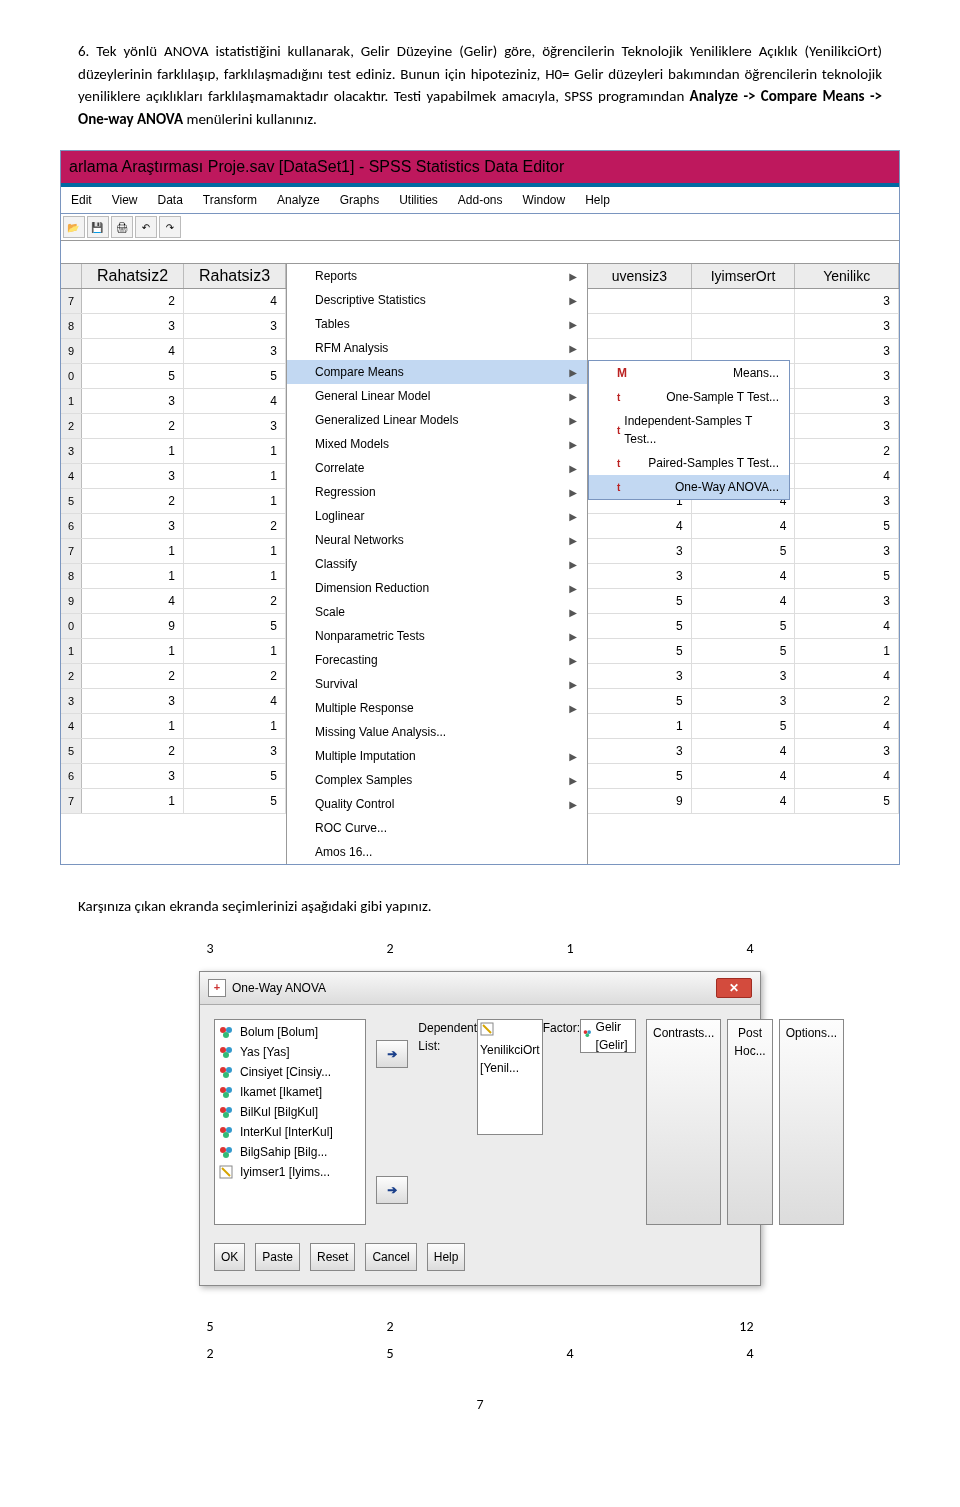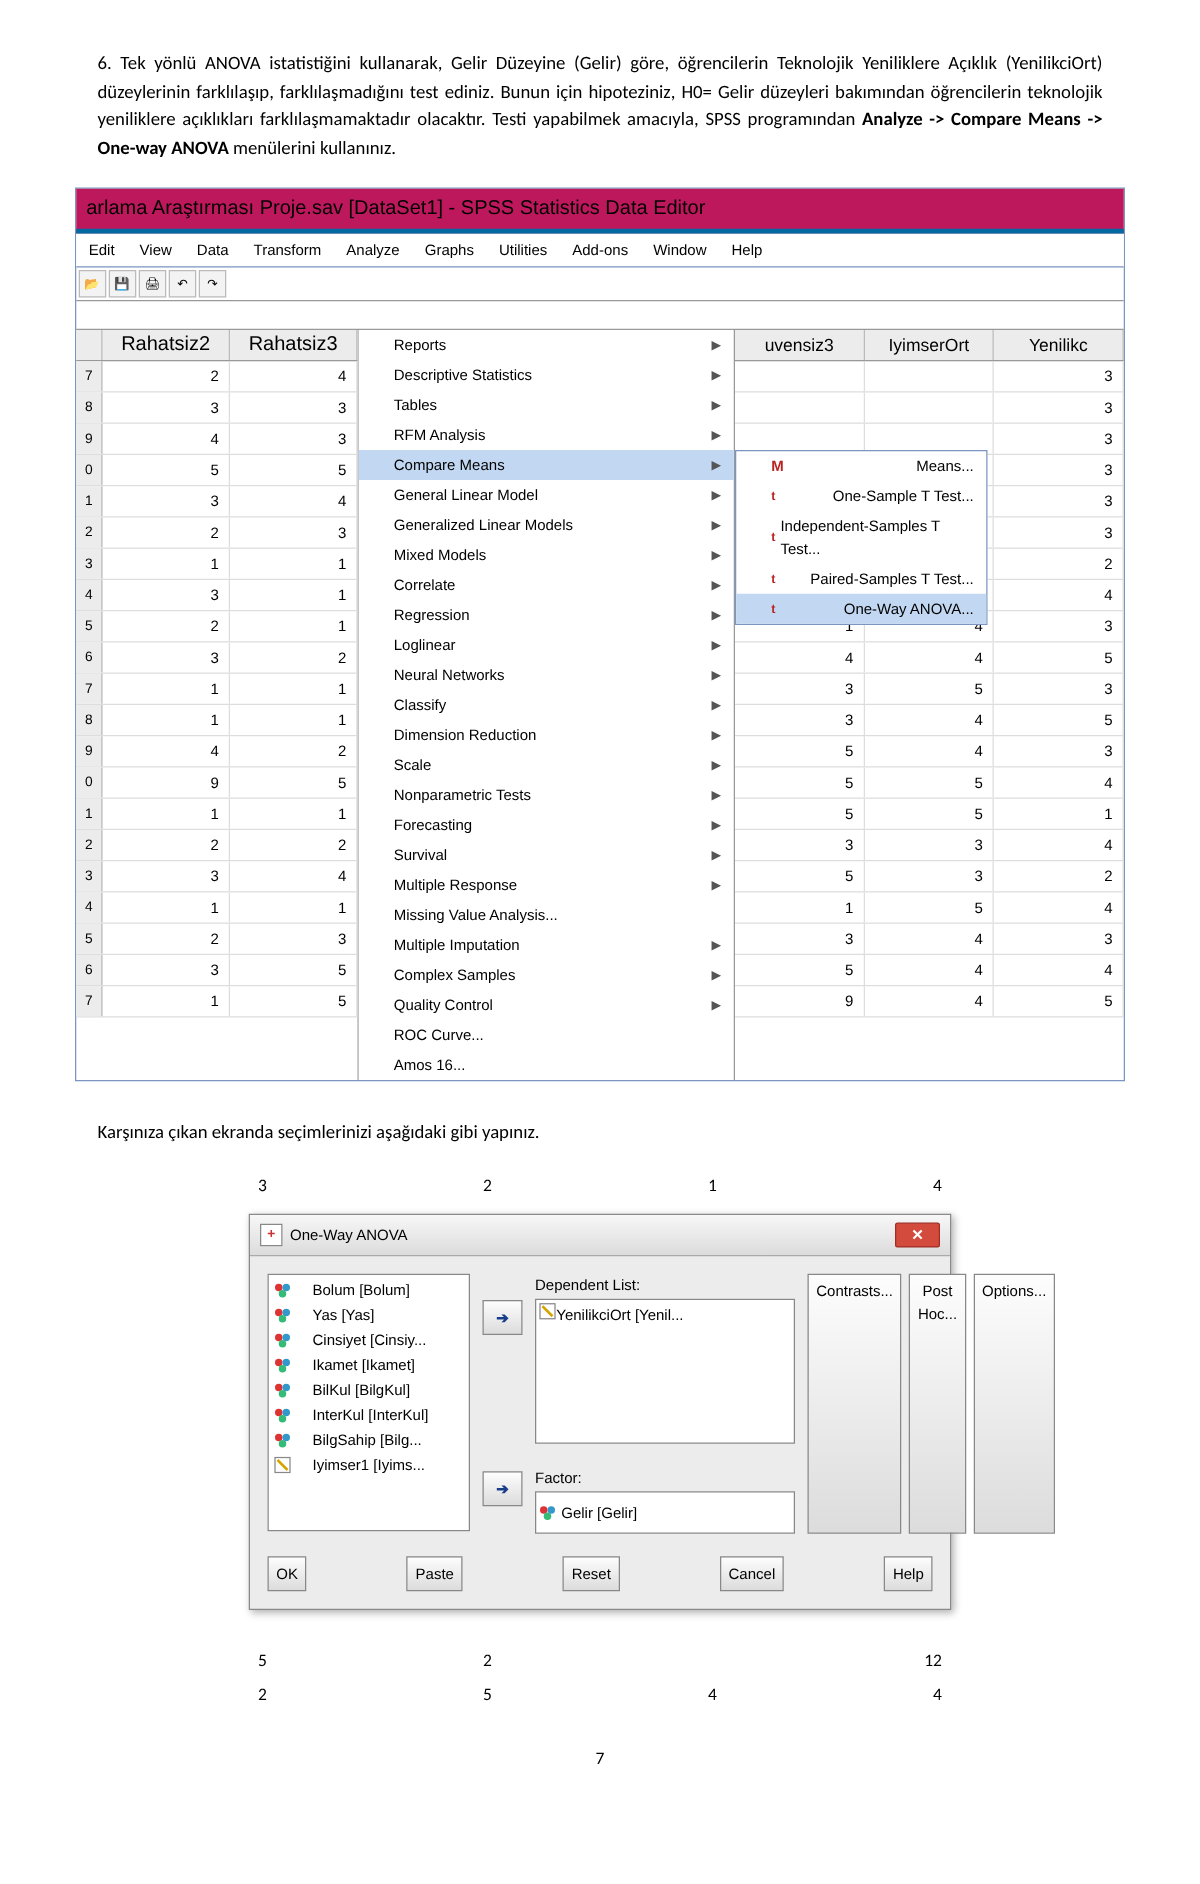--- a/index.html
+++ b/index.html
@@ -31,33 +31,33 @@
   .rhead-cell{flex:1;border-right:1px solid #bbb;display:flex;align-items:center;justify-content:center;font-size:14px}
   .rgrid-row{display:flex;border-bottom:1px solid #ddd;height:24px}
   .rgrid-row .rc{flex:1;border-right:1px solid #ddd;display:flex;align-items:center;justify-content:flex-end;padding-right:8px}
   
   .dlg{width:560px;margin:12px auto 30px;border:1px solid #8a8a8a;background:#ececec;font-family:Arial,sans-serif;font-size:12px;box-shadow:2px 2px 6px rgba(0,0,0,.3)}
   .dlg-titlebar{display:flex;align-items:center;justify-content:space-between;background:linear-gradient(#f7f7f7,#dcdcdc);border-bottom:1px solid #aaa;padding:6px 8px}
   .dlg-titlebar .ttl{display:flex;align-items:center;gap:6px;font-size:12px}
   .dlg-close{width:34px;height:18px;background:#d34b3d;border:1px solid #a02d23;border-radius:2px;color:#fff;display:flex;align-items:center;justify-content:center;font-weight:bold;font-size:12px}
   .dlg-body{display:flex;padding:14px 14px 8px;gap:10px}
   .listbox{width:160px;height:200px;background:#fff;border:1px solid #888;overflow:hidden;padding:2px 0}
-  .listbox .item{display:flex;align-items:center;gap:17px;padding:1px 4px;font-size:12px}
+  .listbox .item{display:flex;align-items:center;gap:7px;padding:1px 4px;font-size:12px}
   .balls{width:14px;height:14px;display:inline-block}
   .balls svg{display:block}
   .ruler{width:14px;height:14px;display:inline-block}
   .midcol{display:flex;flex-direction:column;justify-content:space-around;align-items:center;padding:4px 0}
   .movebtn{width:30px;height:26px;background:linear-gradient(#fdfdfd,#dcdcdc);border:1px solid #888;display:flex;align-items:center;justify-content:center;color:#1a3f8a;font-weight:bold}
-  .depcol{flex:1;display:flex;flex-direction:column}
+  .depcol{flex:1;display:flex;flex-direction:row}
   .lbl{font-size:12px;margin-bottom:2px}
   .depbox{height:110px;background:#fff;border:1px solid #888;padding:2px}
   .factorbox{height:28px;background:#fff;border:1px solid #888;padding:2px;display:flex;align-items:center;gap:4px}
   .rightbtns{width:100px;display:flex;flex-direction:row;gap:6px}
   .btn{background:linear-gradient(#fdfdfd,#dcdcdc);border:1px solid #888;padding:4px 6px;text-align:center;font-size:12px}
-  .dlg-bottom{display:flex;justify-content:space-between;gap:10px;padding:10px 14px 14px}
+  .dlg-bottom{display:flex;justify-content:flex-start;gap:10px;padding:10px 14px 14px}
   
   .around-row{display:flex;justify-content:space-around;font-size:14px;margin:6px 60px}
   .pagenum{text-align:center;margin-top:30px;font-size:14px}
 </style>
 </head>
 <body>
 
 <p>
   <span>6.</span>
   <span>Tek yönlü ANOVA istatistiğini kullanarak, Gelir Düzeyine  (Gelir) göre, öğrencilerin Teknolojik Yeniliklere Açıklık (YenilikciOrt) düzeylerinin farklılaşıp, farklılaşmadığını test ediniz. Bunun için hipoteziniz, H0= Gelir düzeyleri bakımından öğrencilerin teknolojik yeniliklere açıklıkları farklılaşmamaktadır olacaktır. Testi yapabilmek amacıyla, SPSS programından </span>

